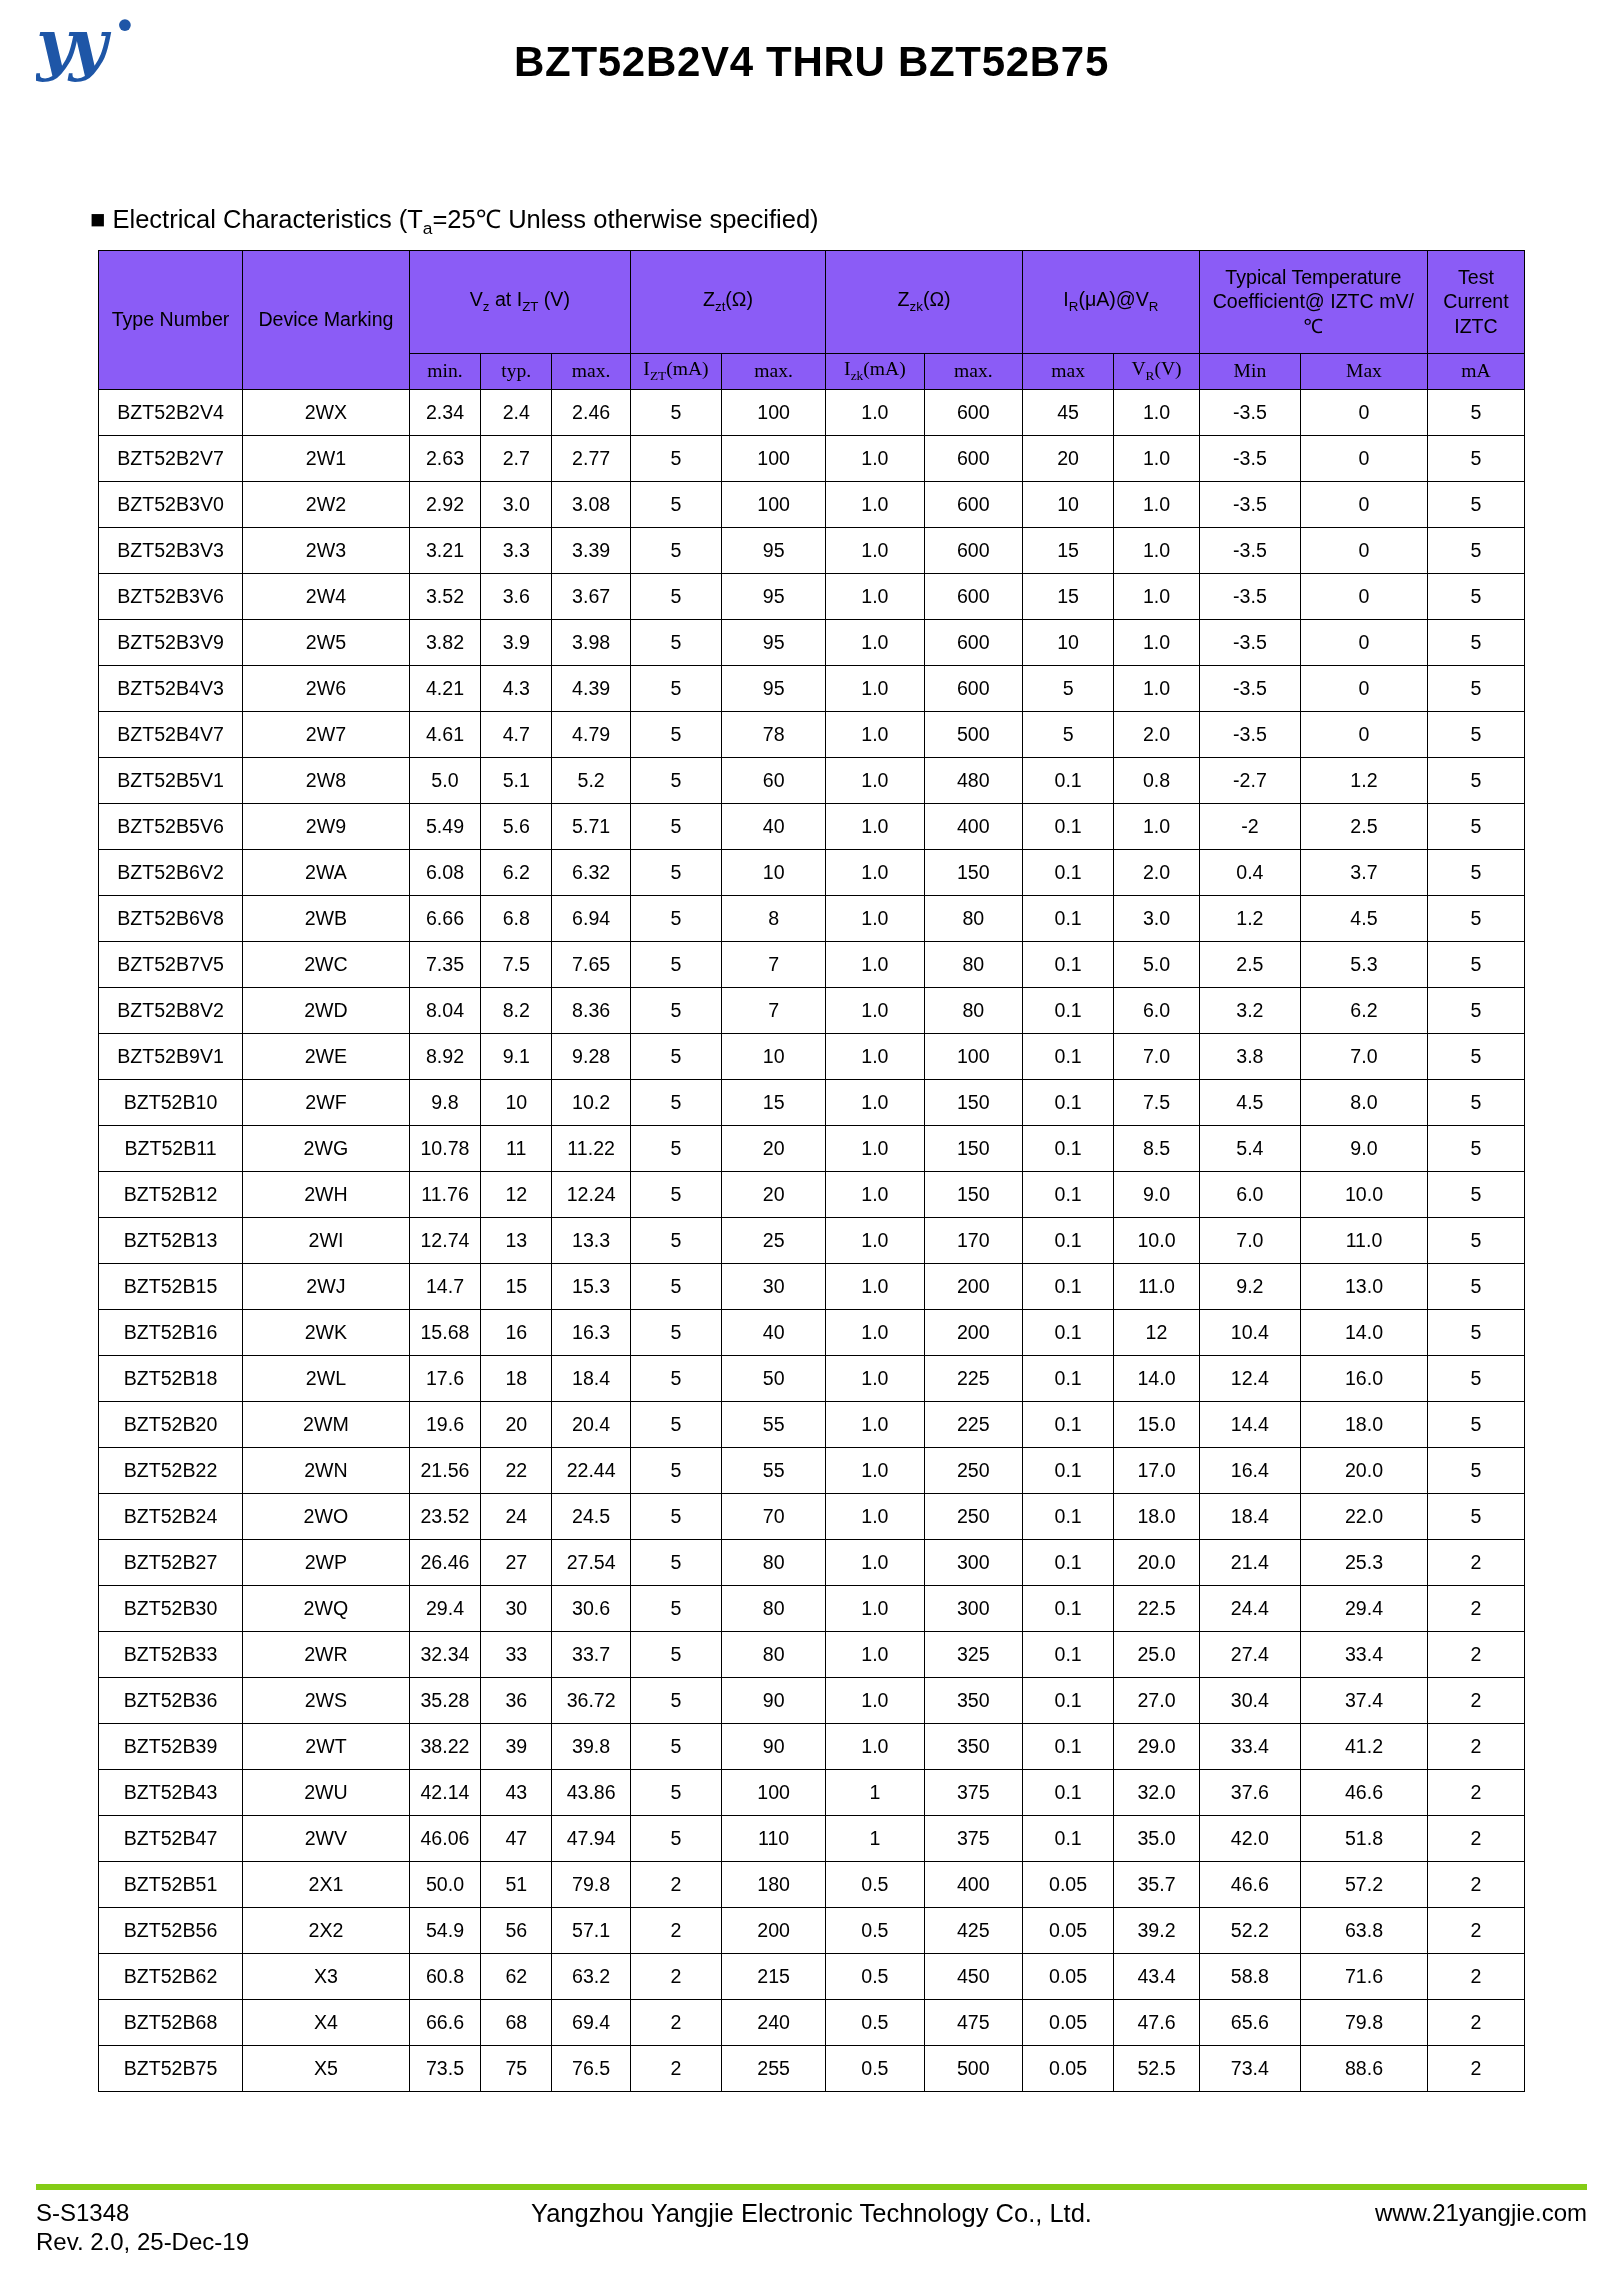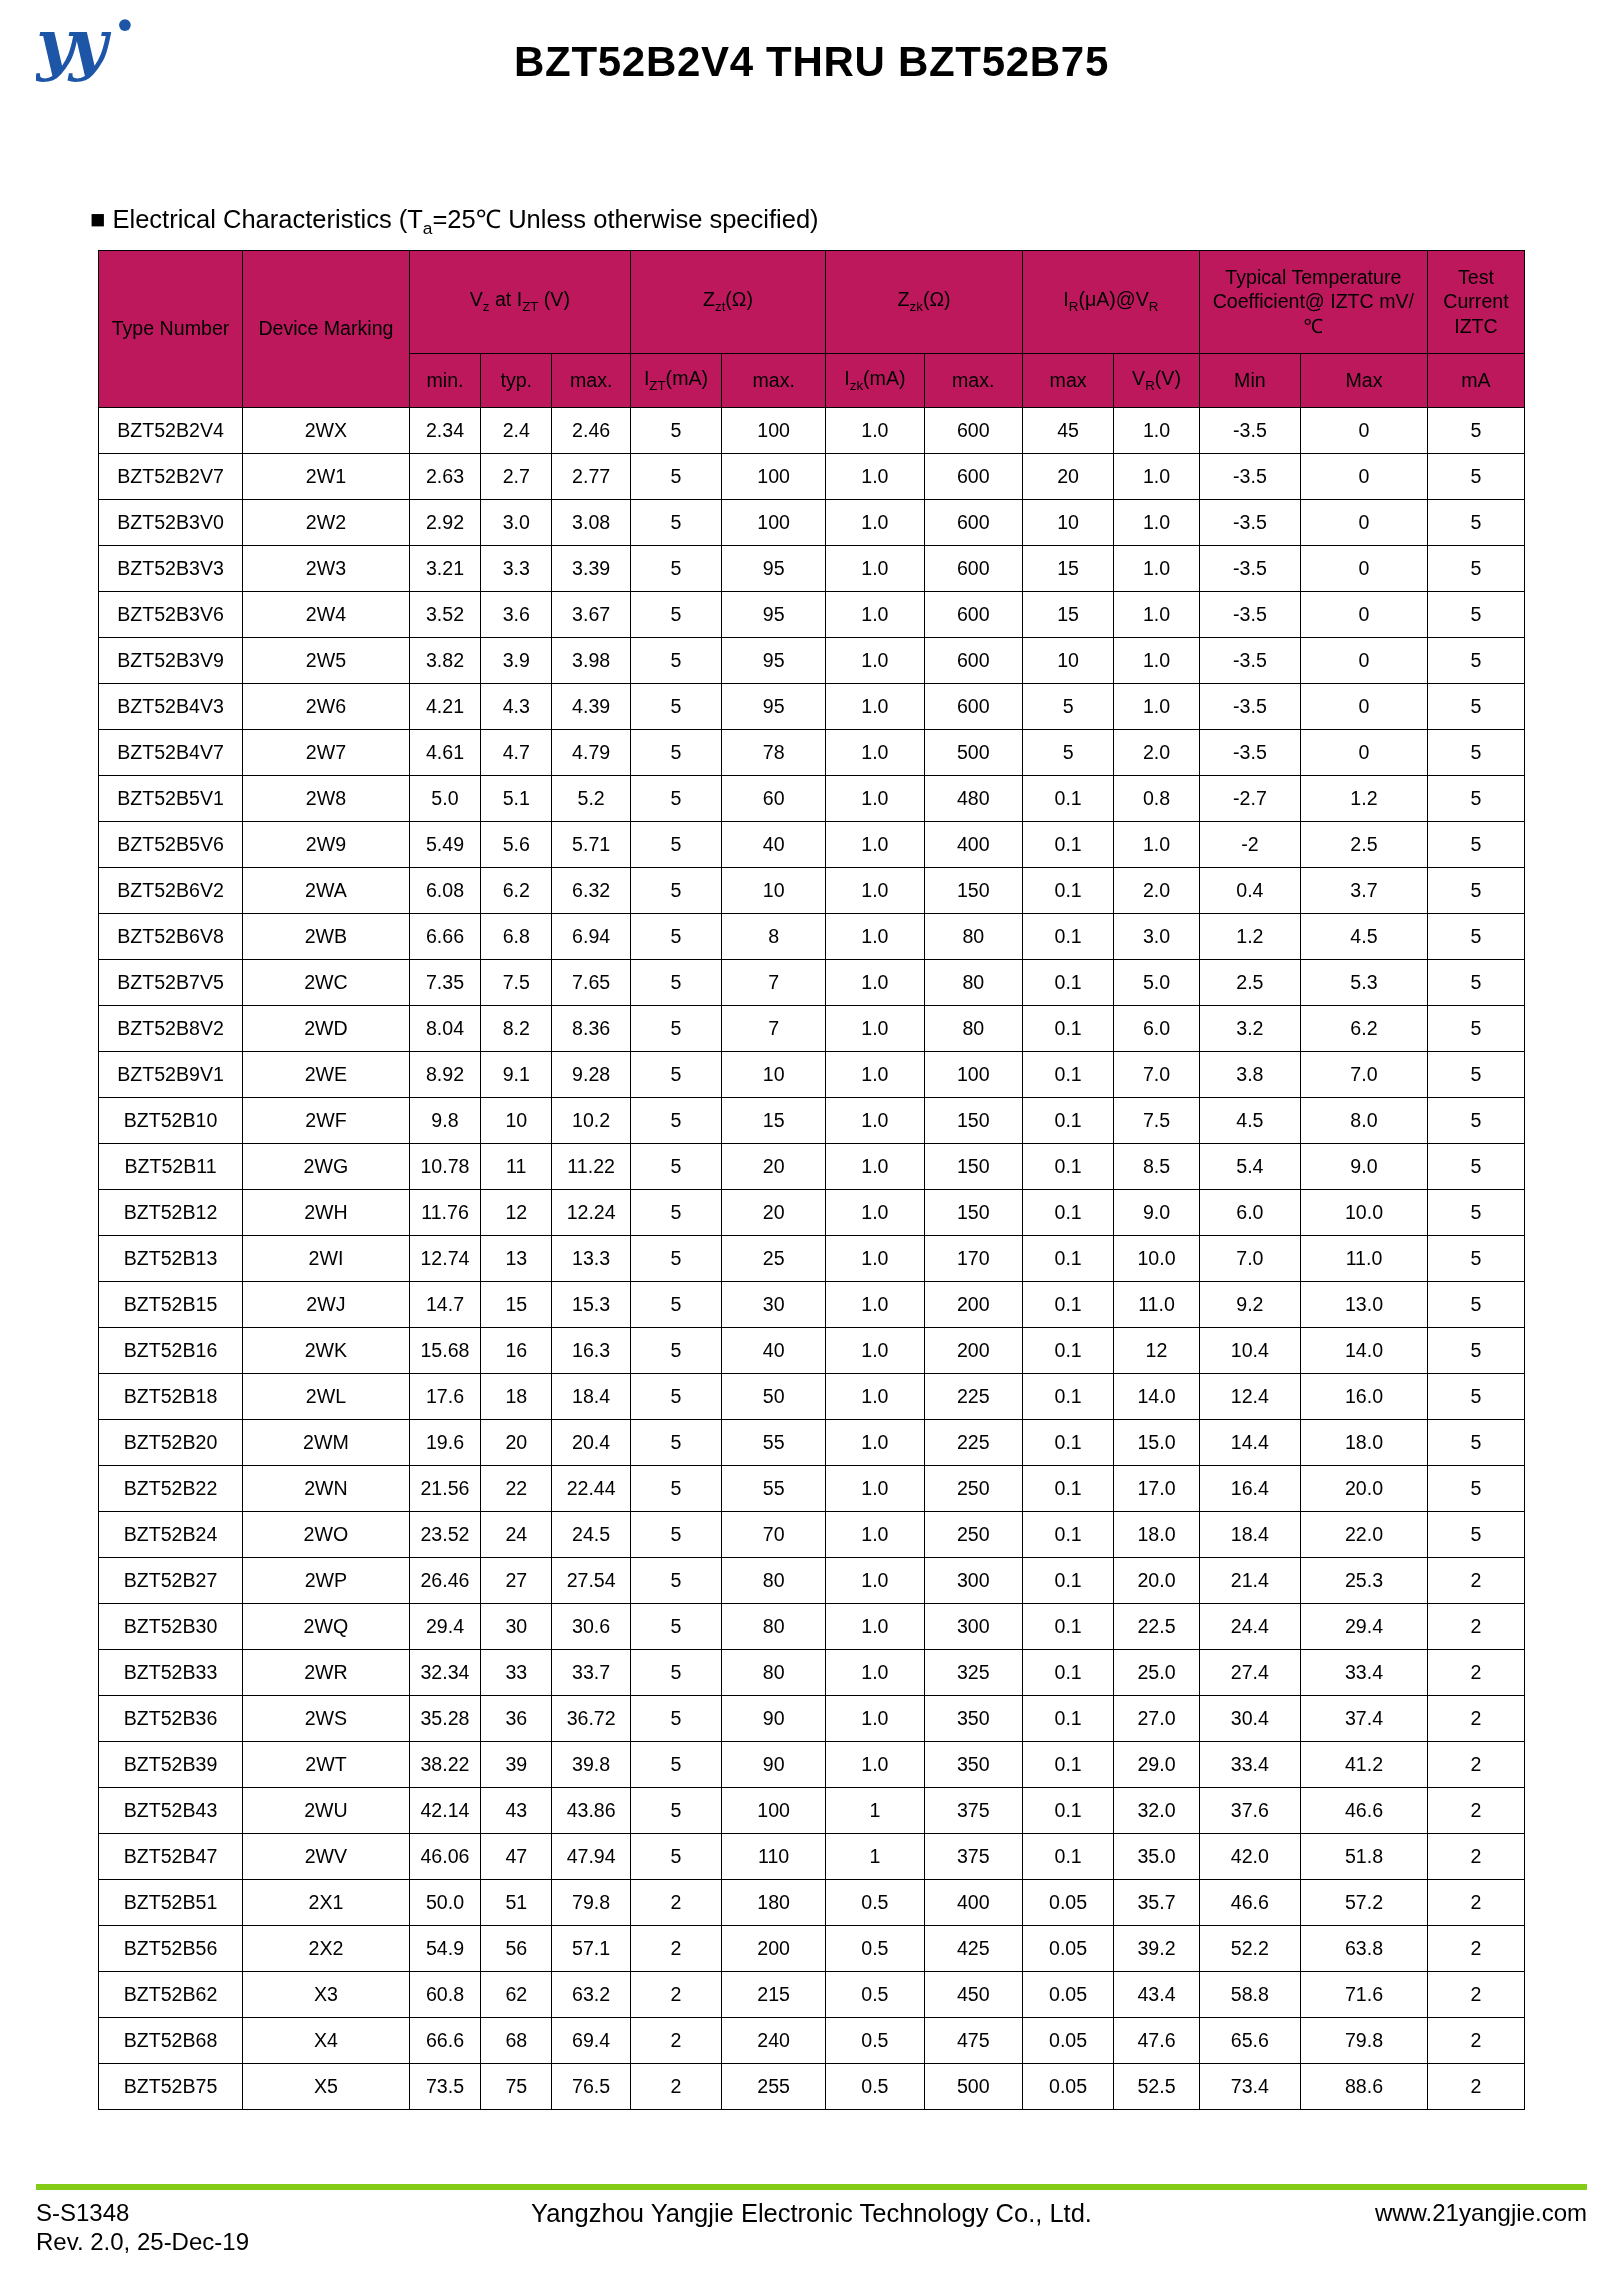--- a/index.html
+++ b/index.html
@@ -35,32 +35,32 @@
     margin: 10.5px 0 0 98px;
   }
   table.ec th, table.ec td {
     border: 1.3px solid #000;
     text-align: center;
     vertical-align: middle;
     font-weight: normal;
     overflow: hidden;
   }
   table.ec th {
-    background: #be185d;
+    background: #8b5cf6;
     font-size: 19.6px;
     padding: 2.6px 3.9px;
     line-height: 1.25;
   }
   table.ec td {
     font-size: 19.6px;
     padding: 0 2.6px;
     background: #fff;
   }
   thead tr.h1 { height: 103px; }
-  thead tr.h2 { height: 54px; }
+  thead tr.h2 { height: 36px; font-family: Liberation Serif, serif; }
   tbody tr { height: 46px; }
   sub { font-size: 68%; }
 
   .page-num {
     margin-top: 21px;
     text-align: center;
     font-size: 24px;
   }
 
   .footer {

